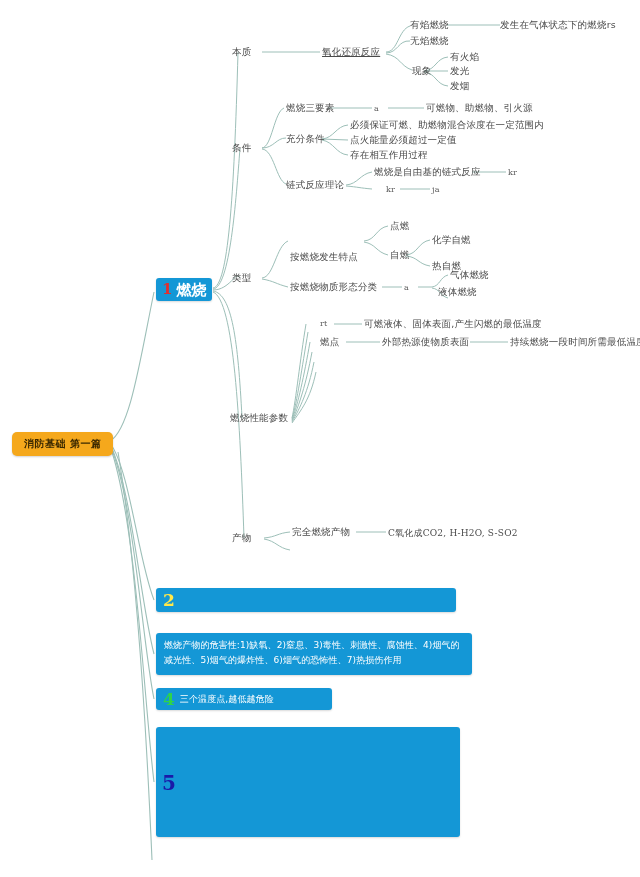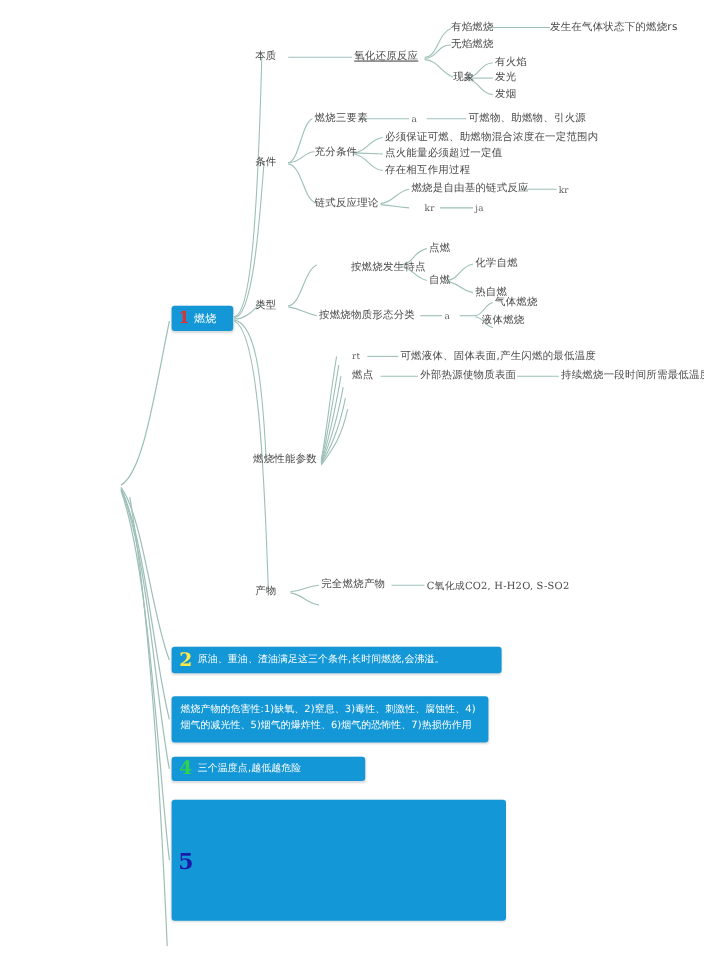--- a/index.html
+++ b/index.html
@@ -64,27 +64,27 @@
     line-height:13px;
     letter-spacing:0.1px;
     padding-top:1px;
     white-space:normal;
   }
   .chapter.box1{
     left:156px;top:278px;width:56px;height:23px;
     align-items:center;padding:0 4px;
   }
   .chapter.box1 .num{color:#e03030;font-size:15px;padding:0 4px 0 2px;}
-  .chapter.box1 .ctext{font-size:10px;font-weight:normal;white-space:nowrap;}
+  .chapter.box1 .ctext{font-size:15px;font-weight:bold;white-space:nowrap;}
 
   .chapter.box2{left:156px;top:588px;width:300px;height:24px;align-items:center;}
   .chapter.box2 .num{color:#ffe84a;font-size:17px;}
   .chapter.box2 .ctext{white-space:nowrap;}
 
-  .chapter.box3{left:156px;top:633px;width:288px;height:42px;padding-left:8px;}
+  .chapter.box3{left:156px;top:633px;width:316px;height:42px;padding-left:8px;}
   .chapter.box3 .ctext{line-height:15px;}
 
   .chapter.box4{left:156px;top:688px;width:176px;height:22px;align-items:center;}
   .chapter.box4 .num{color:#2fd44a;font-size:17px;}
   .chapter.box4 .ctext{white-space:nowrap;}
 
   .chapter.box5{left:156px;top:727px;width:304px;height:110px;align-items:center;padding-left:3px;}
   .chapter.box5 .num{color:#1a1aa8;font-size:20px;}
   .chapter.box5 .ctext{line-height:14.5px;}
 </style>
@@ -166,20 +166,21 @@
 
       <path d="M346 342 L 380 342"></path>
       <path d="M470 342 L 508 342"></path>
 
       <path d="M264 538 C 276 537, 278 533, 290 532"></path>
       <path d="M264 539 C 276 541, 278 548, 290 550"></path>
       <path d="M356 532 L 386 532"></path>
     </g>
   </svg>
 
+  <div class="root-node" style="left:12px;top:432px;">消防基础 第一篇</div>
 
   <div class="chapter box1">
     <span class="num" style="color: rgb(224, 48, 48);">1</span>
     <span class="ctext">燃烧</span>
   </div>
 
   <div class="node" style="left:232px;top:46px;">本质</div>
   <div class="node" style="left:322px;top:46px;text-decoration:underline;">氧化还原反应</div>
   <div class="node" style="left:410px;top:19px;">有焰燃烧</div>
   <div class="node" style="left:500px;top:19px;">发生在气体状态下的燃烧rs</div>
@@ -199,21 +200,21 @@
   <div class="node" style="left:350px;top:134px;">点火能量必须超过一定值</div>
   <div class="node" style="left:350px;top:149px;">存在相互作用过程</div>
 
   <div class="node" style="left:286px;top:179px;">链式反应理论</div>
   <div class="node" style="left:374px;top:166px;">燃烧是自由基的链式反应</div>
   <div class="node tiny" style="left:508px;top:167px;">kr</div>
   <div class="node tiny" style="left:386px;top:184px;">kr</div>
   <div class="node tiny" style="left:432px;top:184px;">ja</div>
 
   <div class="node" style="left:232px;top:272px;">类型</div>
-  <div class="node" style="left:290px;top:237px;margin-left:29px;">按燃烧发生特点</div>
+  <div class="node" style="left:290px;top:251px;">按燃烧发生特点</div>
   <div class="node" style="left:390px;top:220px;text-align:center;">点燃</div>
   <div class="node" style="left:390px;top:249px;">自燃</div>
   <div class="node" style="left:432px;top:234px;">化学自燃</div>
   <div class="node" style="left:432px;top:260px;">热自燃</div>
 
   <div class="node" style="left:290px;top:281px;">按燃烧物质形态分类</div>
   <div class="node tiny" style="left:404px;top:282px;">a</div>
   <div class="node" style="left:450px;top:269px;">气体燃烧</div>
   <div class="node" style="left:438px;top:286px;">液体燃烧</div>
 
@@ -223,21 +224,20 @@
   <div class="node" style="left:320px;top:336px;">燃点</div>
   <div class="node" style="left:382px;top:336px;">外部热源使物质表面</div>
   <div class="node" style="left:510px;top:336px;">持续燃烧一段时间所需最低温度</div>
 
   <div class="node" style="left:232px;top:532px;">产物</div>
   <div class="node" style="left:292px;top:526px;">完全燃烧产物</div>
   <div class="node serif" style="left:388px;top:527px;">C氧化成CO2, H-H2O, S-SO2</div>
 
   <div class="chapter box2">
     <span class="num" style="color: rgb(255, 232, 74);">2</span>
-    <span class="ctext">原油、重油、渣油满足这三个条件,长时间燃烧,会沸溢。</span>
   </div>
 
   <div class="chapter box3">
     <span class="ctext">燃烧产物的危害性:1)缺氧、2)窒息、3)毒性、刺激性、腐蚀性、4)烟气的减光性、5)烟气的爆炸性、6)烟气的恐怖性、7)热损伤作用</span>
   </div>
 
   <div class="chapter box4">
     <span class="num" style="color: rgb(47, 212, 74);">4</span>
     <span class="ctext">三个温度点,越低越危险</span>
   </div>

